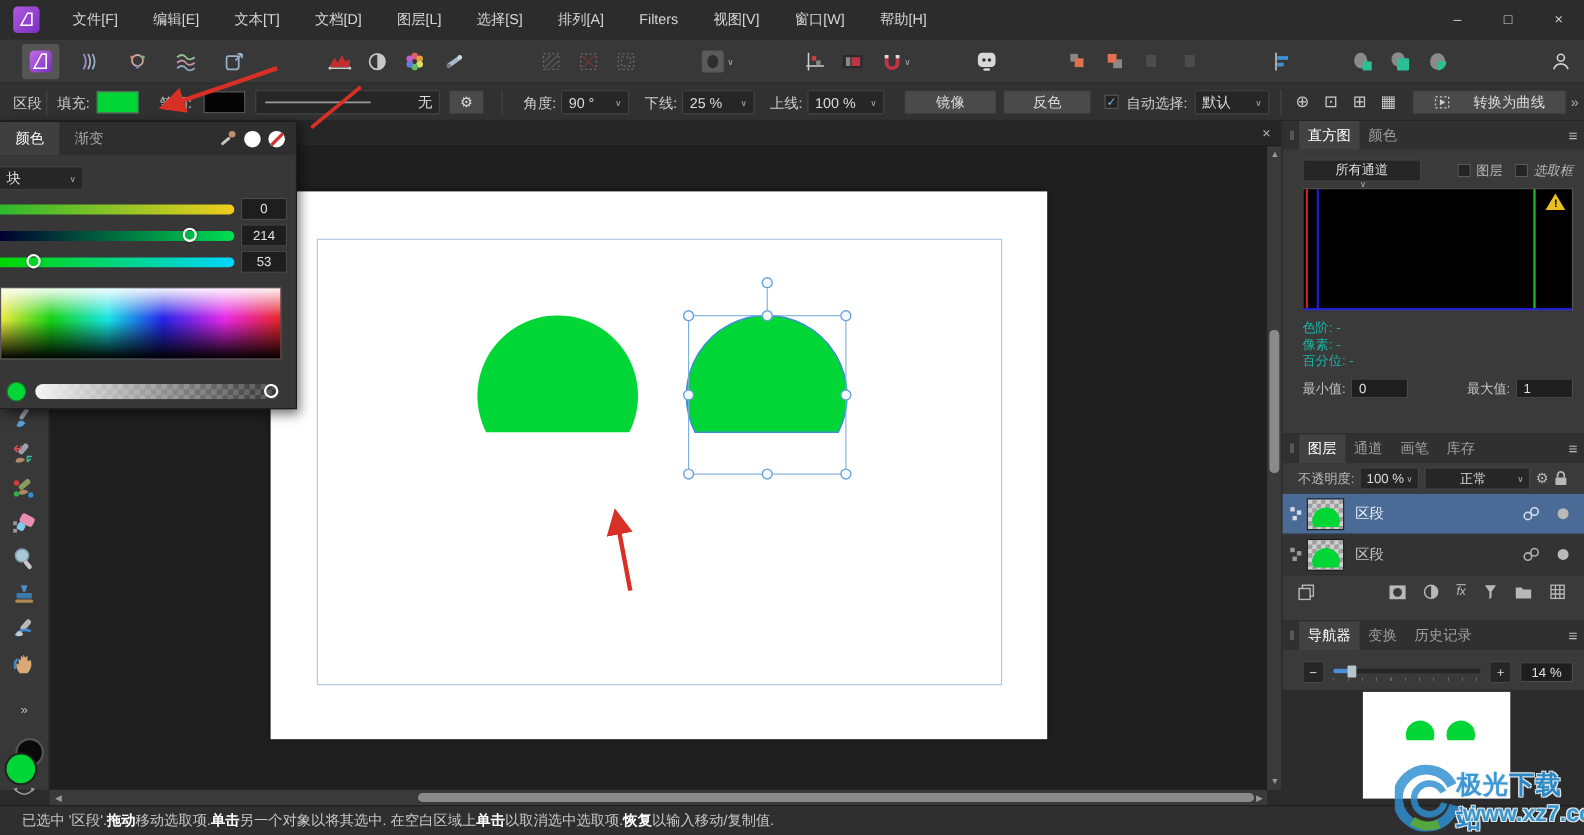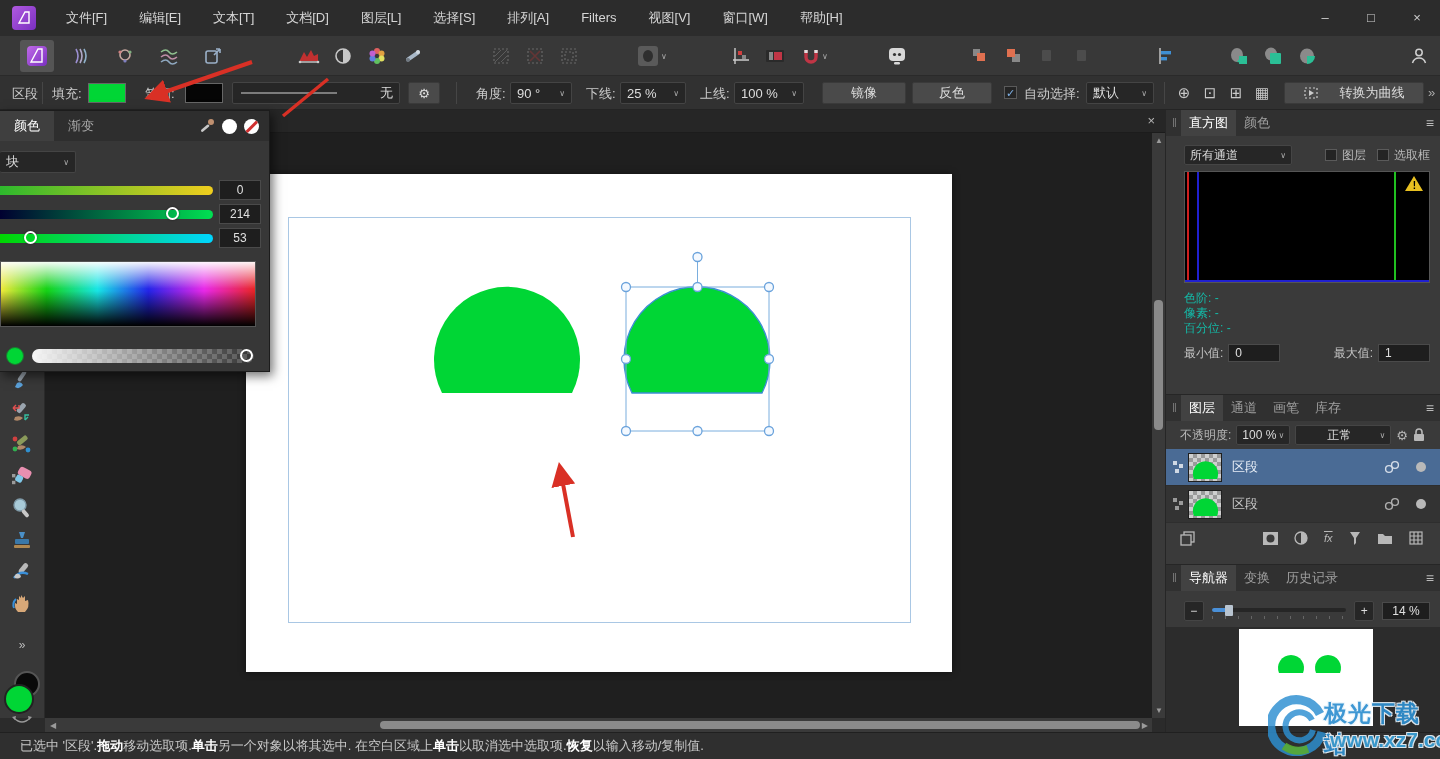--- a/index.html
+++ b/index.html
@@ -561,29 +561,29 @@
   <div id="rightpanels" class="abs">
 
     <div style="height:285px; border-bottom:1px solid #262626;">
       <div class="ptabs">
         <span class="grip">‖</span>
         <div class="ptab active">直方图</div>
         <div class="ptab">颜色</div>
         <span class="pmenu">≡</span>
       </div>
       <div class="row-center" style="padding:9px 10px 0 18px;">
-        <div class="dd" style="width:108px;">
+        <div class="dd" style="width:108px;flex-direction:column;">
           <span style="flex:1">所有通道</span>
           <span class="chev">∨</span>
         </div>
         <div style="margin-left:auto; display:flex; align-items:center; gap:5px;">
           <span class="cbx"></span>
           <span style="font-size:12px; color:#b8b8b8;">图层</span>
           <span class="cbx" style="margin-left:6px"></span>
-          <span style="font-size:12px; color:#b8b8b8;">选取框</span>
+          <span style="font-size:12px; color:#b8b8b8;font-style:italic;">选取框</span>
         </div>
       </div>
       <div id="histbox">
         <div class="hline" style="left:2px; background:#d02020;"></div>
         <div class="hline" style="left:12px; background:#2020d0;"></div>
         <div class="hline" style="left:209px; background:#20c020;"></div>
         <div style="position:absolute; left:0; right:0; bottom:0; height:2px; background:#2020d0;"></div>
         <div style="position:absolute; right:6px; top:4px; width:0; height:0; border-left:9px solid transparent; border-right:9px solid transparent; border-bottom:15px solid #e8c020;"></div>
         <div style="position:absolute; right:13px; top:8px; color:#000; font-size:10px; font-weight:bold;">!</div>
       </div>

